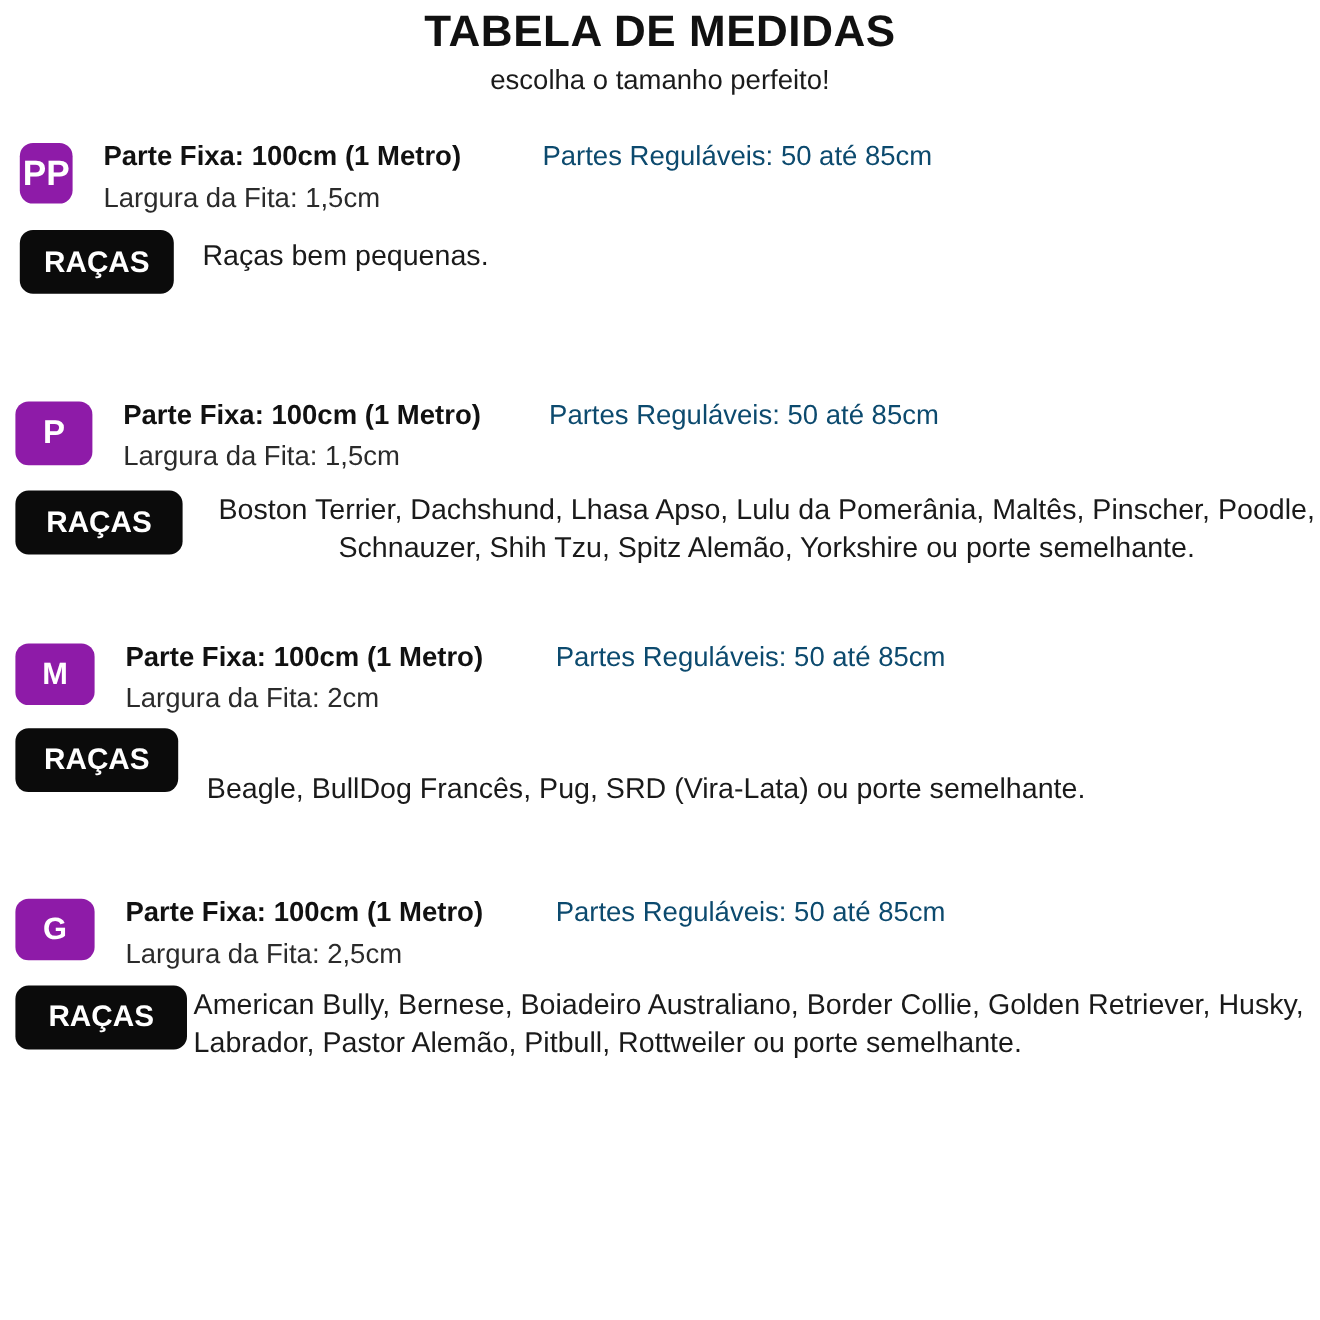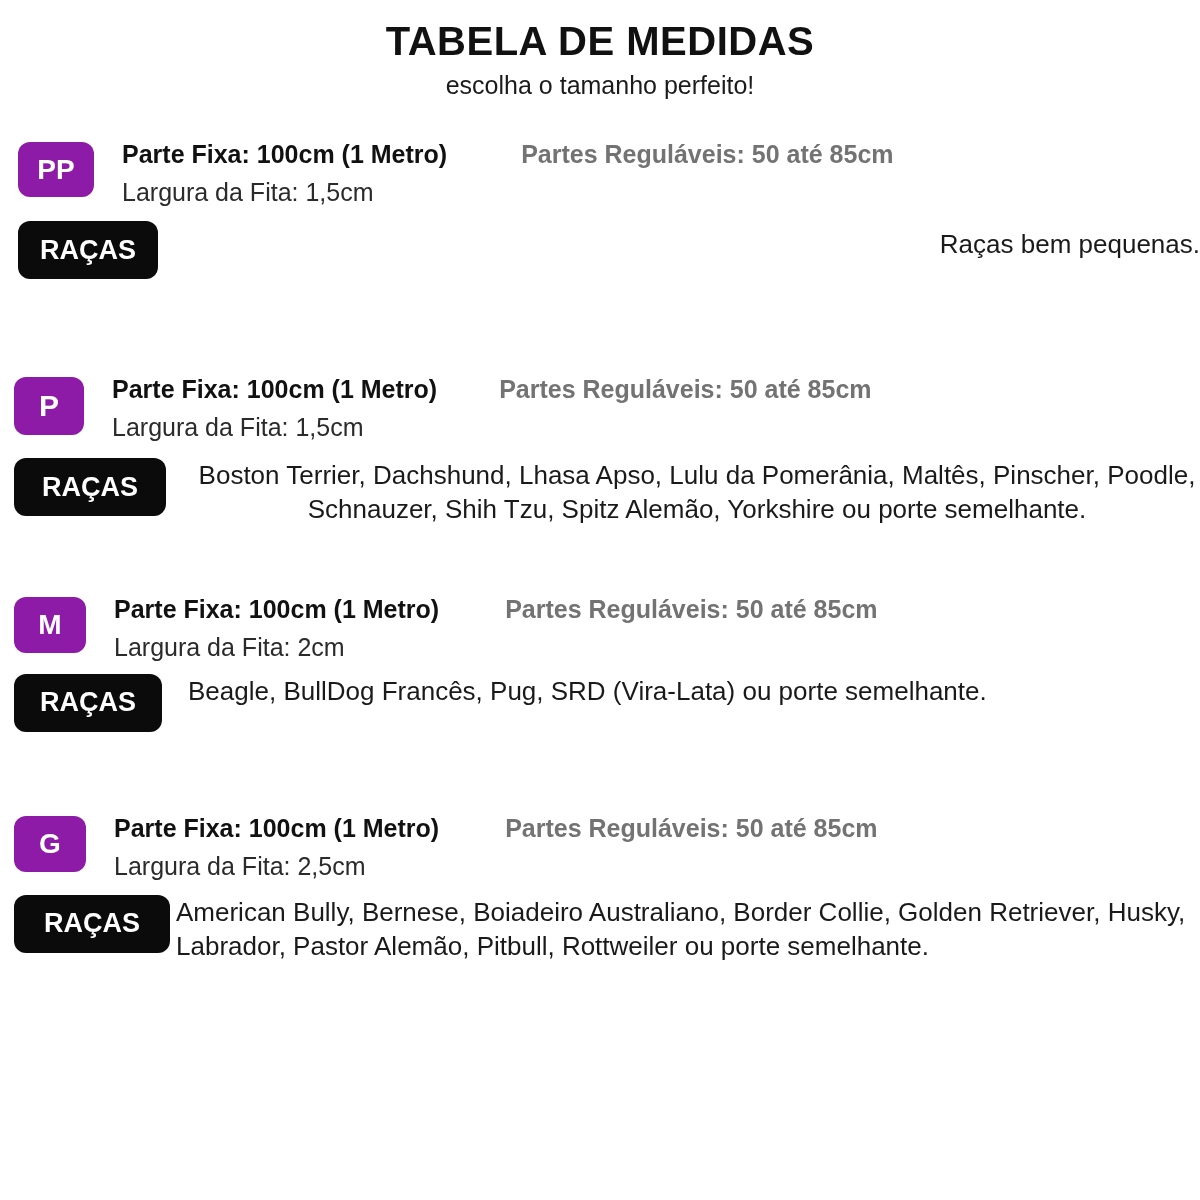--- a/index.html
+++ b/index.html
@@ -17,21 +17,21 @@
 
   .page {
     position: relative;
     width: 1200px;
     height: 1200px;
     box-sizing: border-box;
   }
 
   
   .header {
-    padding-top: 18px;
+    padding-top: 6px;
     text-align: center;
   }
   .title {
     font-size: 40px;
     font-weight: bold;
     letter-spacing: 0.5px;
     color: #111111;
     margin: 0;
     line-height: 1.15;
   }
@@ -91,22 +91,22 @@
     align-items: flex-end;
   }
   .spec-fixed {
     font-size: 25px;
     font-weight: bold;
     color: #111111;
     white-space: nowrap;
   }
   .spec-adjust {
     font-size: 25px;
-    font-weight: bold;
-    color: #737373;
+    font-weight: normal;
+    color: #0c4a6e;
     white-space: nowrap;
   }
   .spec-width {
     font-size: 25px;
     font-weight: normal;
     color: #2b2b2b;
     margin-top: 9px;
   }
 
   .row-breeds {
@@ -118,37 +118,37 @@
     flex: 1 1 auto;
     padding-left: 26px;
     font-size: 26px;
     line-height: 1.32;
     color: #1a1a1a;
   }
 
   
   #block-pp { margin-top: 0; }
   #block-pp .spec-adjust { margin-left: 74px; }
-  #block-pp .badge-size { width: 76px; height: 55px; font-size: 28px; }
+  #block-pp .badge-size { width: 48px; height: 55px; font-size: 32px; }
   #block-pp .badge-breeds { min-width: 140px; }
-  #block-pp .breeds-text { font-size: 26px; margin-top: 6px; text-align: right; }
+  #block-pp .breeds-text { font-size: 26px; margin-top: 6px; }
 
   #block-p { margin-top: 96px; padding-left: 14px; }
   #block-p .spec-adjust { margin-left: 62px; }
   #block-p .badge-size { width: 70px; height: 58px; font-size: 30px; }
   #block-p .row-breeds { margin-top: 16px; }
   #block-p .badge-breeds { min-width: 152px; }
   #block-p .breeds-text { padding-left: 28px; text-align: center; }
 
   #block-m { margin-top: 68px; padding-left: 14px; }
   #block-m .spec-adjust { margin-left: 66px; }
   #block-m .badge-size { width: 72px; height: 56px; font-size: 28px; }
   #block-m .row-breeds { margin-top: 12px; }
   #block-m .badge-breeds { min-width: 148px; }
-  #block-m .breeds-text { padding-left: 26px; }
+  #block-m .breeds-text { padding-left: 26px; margin-top: 37px; }
 
   #block-g { margin-top: 82px; padding-left: 14px; }
   #block-g .spec-adjust { margin-left: 66px; }
   #block-g .badge-size { width: 72px; height: 56px; font-size: 28px; }
   #block-g .row-breeds { margin-top: 14px; }
   #block-g .badge-breeds { min-width: 156px; }
   #block-g .breeds-text { padding-left: 6px; }
 </style>
 </head>
 <body>

